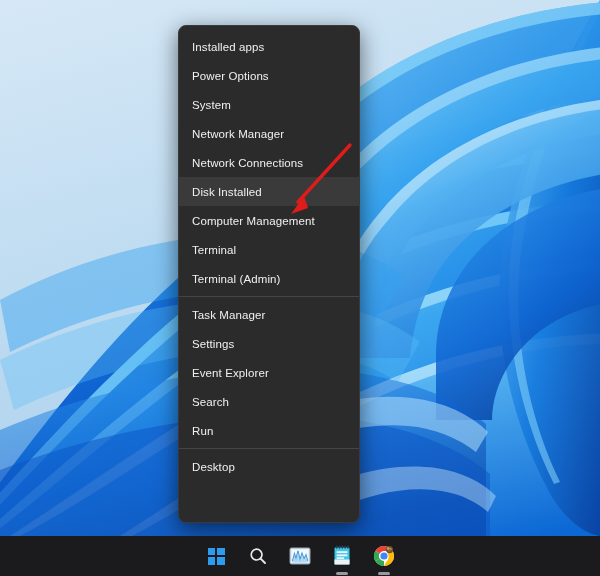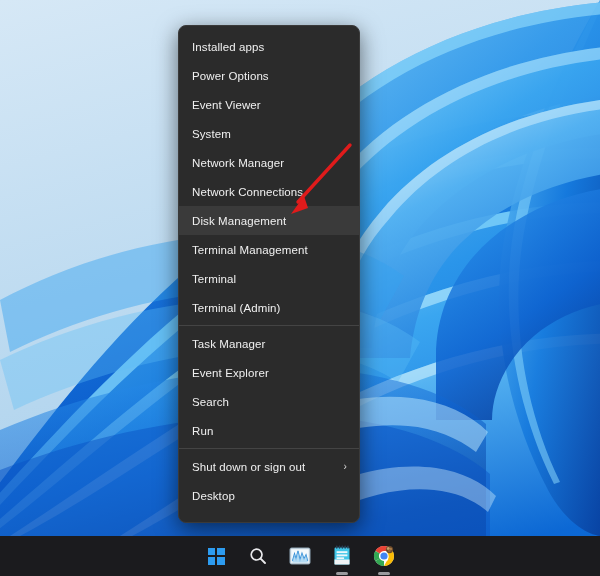--- a/index.html
+++ b/index.html
@@ -199,61 +199,57 @@
   </div>
 
   <div id="context-menu">
       <div class="menu-item">
         <span class="label">Installed apps</span>
       </div>
       <div class="menu-item">
         <span class="label">Power Options</span>
       </div>
       <div class="menu-item">
-        <span class="label">Event Viewer</span>
-      </div>
-      <div class="menu-item">
         <span class="label">System</span>
       </div>
       <div class="menu-item">
         <span class="label">Network Manager</span>
       </div>
       <div class="menu-item">
         <span class="label">Network Connections</span>
       </div>
       <div class="menu-item highlight">
-        <span class="label">Disk Management</span>
-      </div>
-      <div class="menu-item">
-        <span class="label">Terminal Management</span>
+        <span class="label">Disk Installed</span>
+      </div>
+      <div class="menu-item">
+        <span class="label">Computer Management</span>
       </div>
       <div class="menu-item">
         <span class="label">Terminal</span>
       </div>
       <div class="menu-item">
         <span class="label">Terminal (Admin)</span>
       </div>
       <div class="menu-sep"></div>
       <div class="menu-item">
         <span class="label">Task Manager</span>
       </div>
       <div class="menu-item">
+        <span class="label">Settings</span>
+      </div>
+      <div class="menu-item">
         <span class="label">Event Explorer</span>
       </div>
       <div class="menu-item">
         <span class="label">Search</span>
       </div>
       <div class="menu-item">
         <span class="label">Run</span>
       </div>
       <div class="menu-sep"></div>
-      <div class="menu-item">
-        <span class="label">Shut down or sign out</span>
-        <span class="chev">›</span>
-      </div>
       <div class="menu-item">
         <span class="label">Desktop</span>
       </div>
     </div>
 
   <div id="arrow-annotation">
     <svg width="80" height="86" viewBox="0 0 80 86" xmlns="http://www.w3.org/2000/svg">
       <g>
         <line x1="68" y1="7" x2="16" y2="64" stroke="#e01b1b" stroke-width="3.4" stroke-linecap="round"></line>
         <polygon points="9,76 22,58 26,70" fill="#e01b1b"></polygon>

